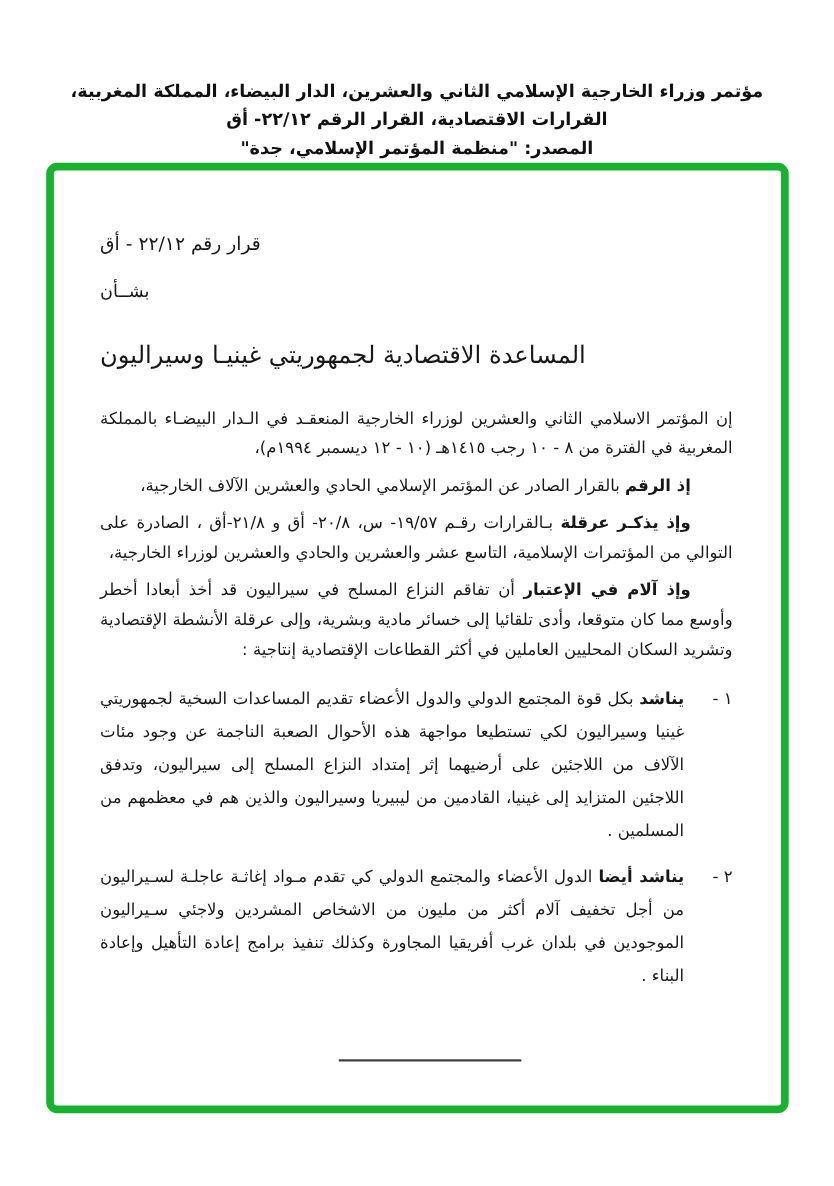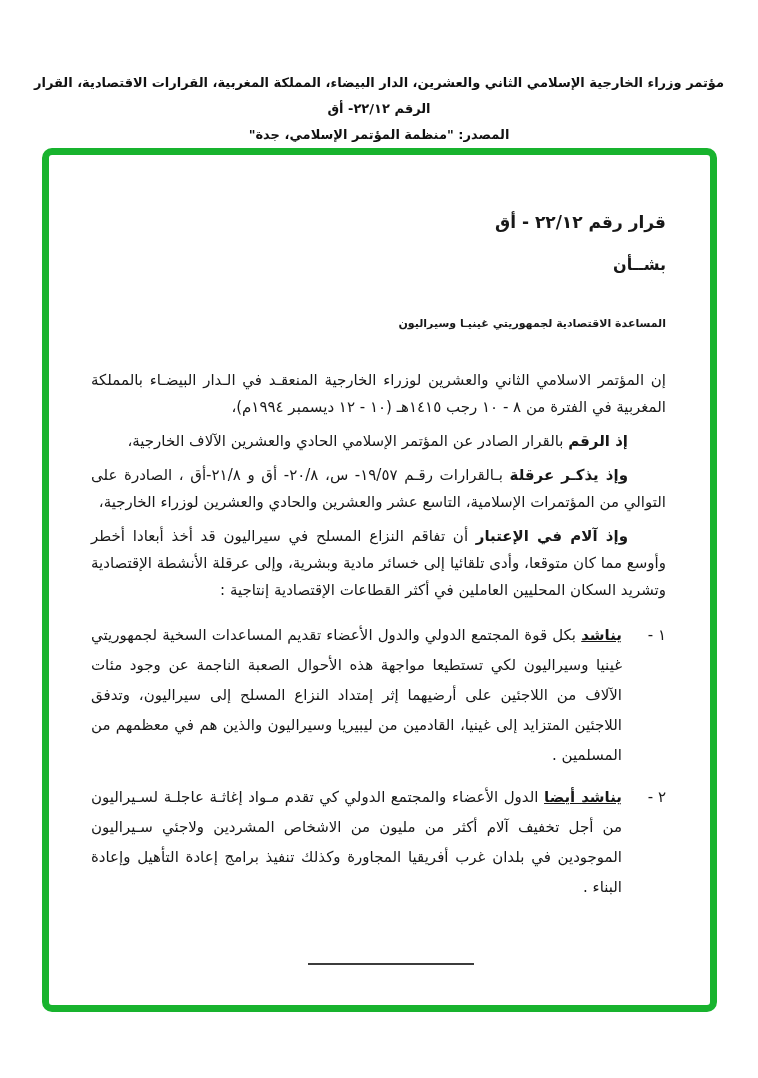--- a/index.html
+++ b/index.html
@@ -16,21 +16,21 @@
 
   
   .scan-header {
     position: absolute;
     top: 70px;
     left: 28px;
     width: 702px;
     direction: rtl;
     text-align: center;
     font-weight: 700;
-    font-size: 13px;
+    font-size: 16px;
     line-height: 26px;
     color: #111;
   }
 
   
   .frame {
     position: absolute;
     top: 148px;
     left: 42px;
     width: 675px;
@@ -44,34 +44,34 @@
     position: relative;
     direction: rtl;
     height: 100%;
     padding: 54px 44px 0 42px;
     font-size: 15px;
     line-height: 27px;
     text-align: justify;
     overflow: hidden;
   }
 
-  .title-block { text-align: right; font-weight: 700; margin-bottom: 30px; }
+  .title-block { text-align: left; font-weight: 400; margin-bottom: 30px; }
   .t1 { font-size: 17px; margin-bottom: 15px; }
   .t2 { font-size: 16px; margin-bottom: 32px; }
-  .t3 { font-size: 11px; }
+  .t3 { font-size: 22px; }
 
   .para { margin: 0 0 7px 0; }
   .para.ind { text-indent: 38px; }
   .lead { font-weight: 700; }
 
   .list { margin-top: 16px; }
   .list-item { display: flex; line-height: 30px; margin-bottom: 12px; }
   .num { flex: 0 0 44px; }
   .item-text { flex: 1 1 auto; text-align: justify; }
-  .ulead { font-weight: 700; text-decoration: underline; }
+  .ulead { font-weight: 700; }
 
   .divider {
     position: absolute;
     left: 259px;
     bottom: 40px;
     width: 166px;
     height: 2px;
     background: #3c3c3c;
   }
 </style>

